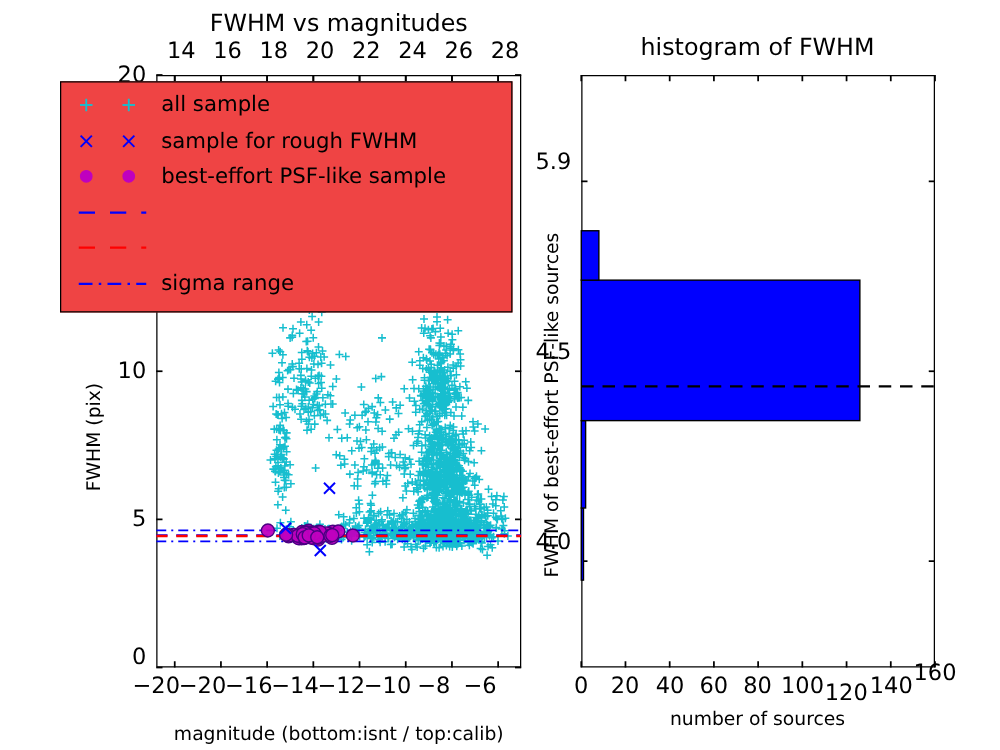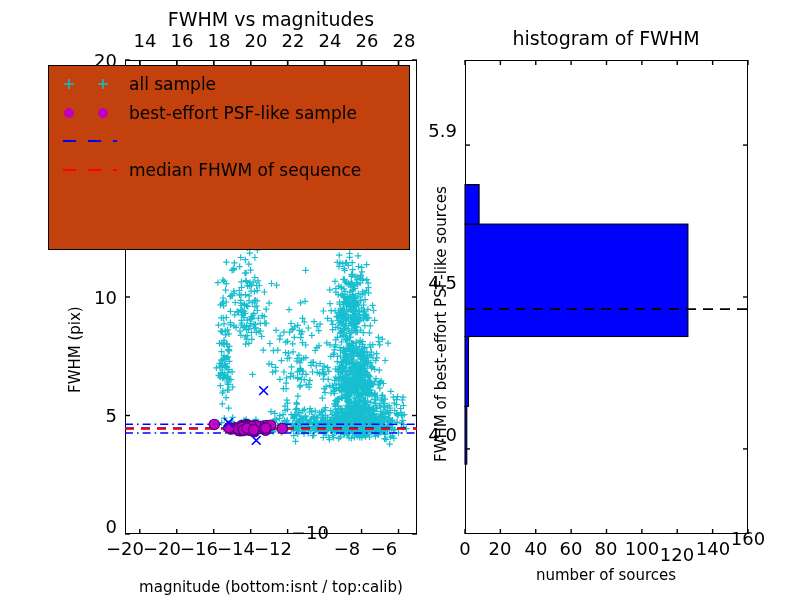--- a/index.html
+++ b/index.html
@@ -9,21 +9,21 @@
 
   .lbl{position:absolute;white-space:nowrap;color:#000;}
   .title{font-size:19px;}
   .tick{font-size:18px;}
   .axlabel{font-size:15px;}
 
   .axes{position:absolute;border:1.6px solid #000;background:transparent;box-sizing:border-box;}
 
   svg{position:absolute;left:0;top:0;overflow:visible;}
 
-  .legendbox{position:absolute;border:1.5px solid #000;background:#c2410c;box-sizing:border-box;}
+  .legendbox{position:absolute;border:1.5px solid #000;background:#ef4444;box-sizing:border-box;}
   .legrow{display:flex;align-items:center;height:28.5px;}
   .legsym{width:74px;flex:0 0 74px;position:relative;height:28.5px;}
   .legtext{font-size:17px;color:#000;white-space:nowrap;}
 
   .rotlabel{position:absolute;transform-origin:0 0;transform:rotate(-90deg);font-size:15px;white-space:nowrap;}
 </style>
 </head>
 <body>
 
 <div id="root">
@@ -34,21 +34,21 @@
 
   <div class="lbl axlabel" style="left:243px;top:578px;transform:translateX(-50%);">magnitude (bottom:isnt / top:calib)</div>
 
   <div class="rotlabel" style="left:38px;top:393px;">FWHM (pix)</div>
 
   <div class="lbl tick" style="left:97px;top:538px;transform:translateX(-50%);">−20</div>
   <div class="lbl tick" style="left:134px;top:538px;transform:translateX(-50%);">−20</div>
   <div class="lbl tick" style="left:171px;top:538px;transform:translateX(-50%);">−16</div>
   <div class="lbl tick" style="left:208px;top:538px;transform:translateX(-50%);">−14</div>
   <div class="lbl tick" style="left:245px;top:538px;transform:translateX(-50%);">−12</div>
-  <div class="lbl tick" style="left:282px;top:522px;transform:translateX(-50%);">−10</div>
+  <div class="lbl tick" style="left:282px;top:538px;transform:translateX(-50%);">−10</div>
   <div class="lbl tick" style="left:319px;top:538px;transform:translateX(-50%);">−8</div>
   <div class="lbl tick" style="left:356px;top:538px;transform:translateX(-50%);">−6</div>
 
   <div class="lbl tick" style="left:117px;top:30px;transform:translateX(-50%);">14</div>
   <div class="lbl tick" style="left:154px;top:30px;transform:translateX(-50%);">16</div>
   <div class="lbl tick" style="left:191px;top:30px;transform:translateX(-50%);">18</div>
   <div class="lbl tick" style="left:228px;top:30px;transform:translateX(-50%);">20</div>
   <div class="lbl tick" style="left:265px;top:30px;transform:translateX(-50%);">22</div>
   <div class="lbl tick" style="left:302px;top:30px;transform:translateX(-50%);">24</div>
   <div class="lbl tick" style="left:339px;top:30px;transform:translateX(-50%);">26</div>
@@ -241,36 +241,58 @@
               <line x1="43" y1="14" x2="53" y2="14" stroke="#17becf" stroke-width="1.5"></line>
               <line x1="48" y1="9" x2="48" y2="19" stroke="#17becf" stroke-width="1.5"></line>
             </g>
           </svg>
         </div>
         <div class="legtext">all sample</div>
       </div>
       <div class="legrow">
         <div class="legsym">
           <svg width="74" height="28" style="position: absolute; left: 0px; top: 0px;">
+            <g>
+              <line x1="9.5" y1="9.5" x2="18.5" y2="18.5" stroke="#0000ff" stroke-width="1.5"></line>
+              <line x1="9.5" y1="18.5" x2="18.5" y2="9.5" stroke="#0000ff" stroke-width="1.5"></line>
+            </g>
+            <g>
+              <line x1="43.5" y1="9.5" x2="52.5" y2="18.5" stroke="#0000ff" stroke-width="1.5"></line>
+              <line x1="43.5" y1="18.5" x2="52.5" y2="9.5" stroke="#0000ff" stroke-width="1.5"></line>
+            </g>
+          </svg>
+        </div>
+        <div class="legtext">sample for rough FWHM</div>
+      </div>
+      <div class="legrow">
+        <div class="legsym">
+          <svg width="74" height="28" style="position: absolute; left: 0px; top: 0px;">
             <circle cx="14" cy="14" r="4.6" fill="#bf00bf" stroke="#bf00bf"></circle>
             <circle cx="48" cy="14" r="4.6" fill="#bf00bf" stroke="#bf00bf"></circle>
           </svg>
         </div>
         <div class="legtext">best-effort PSF-like sample</div>
       </div>
       <div class="legrow">
         <div class="legsym">
           <svg width="74" height="28" style="position: absolute; left: 0px; top: 0px;">
             <line x1="8" y1="14" x2="62" y2="14" stroke="#0000ff" stroke-width="1.8" stroke-dasharray="13,12"></line>
           </svg>
         </div>
       </div>
       <div class="legrow">
         <div class="legsym">
           <svg width="74" height="28" style="position: absolute; left: 0px; top: 0px;">
             <line x1="8" y1="14" x2="62" y2="14" stroke="#ff0000" stroke-width="1.8" stroke-dasharray="13,12"></line>
           </svg>
         </div>
-        <div class="legtext">median FHWM of sequence</div>
+      </div>
+      <div class="legrow">
+        <div class="legsym">
+          <svg width="74" height="28" style="position: absolute; left: 0px; top: 0px;">
+            <line x1="8" y1="14" x2="62" y2="14" stroke="#0000ff" stroke-width="1.8" stroke-dasharray="11,5,2,5"></line>
+          </svg>
+        </div>
+        <div class="legtext">sigma range</div>
       </div>
     </div>
 
 </div>
 
 </body></html>

